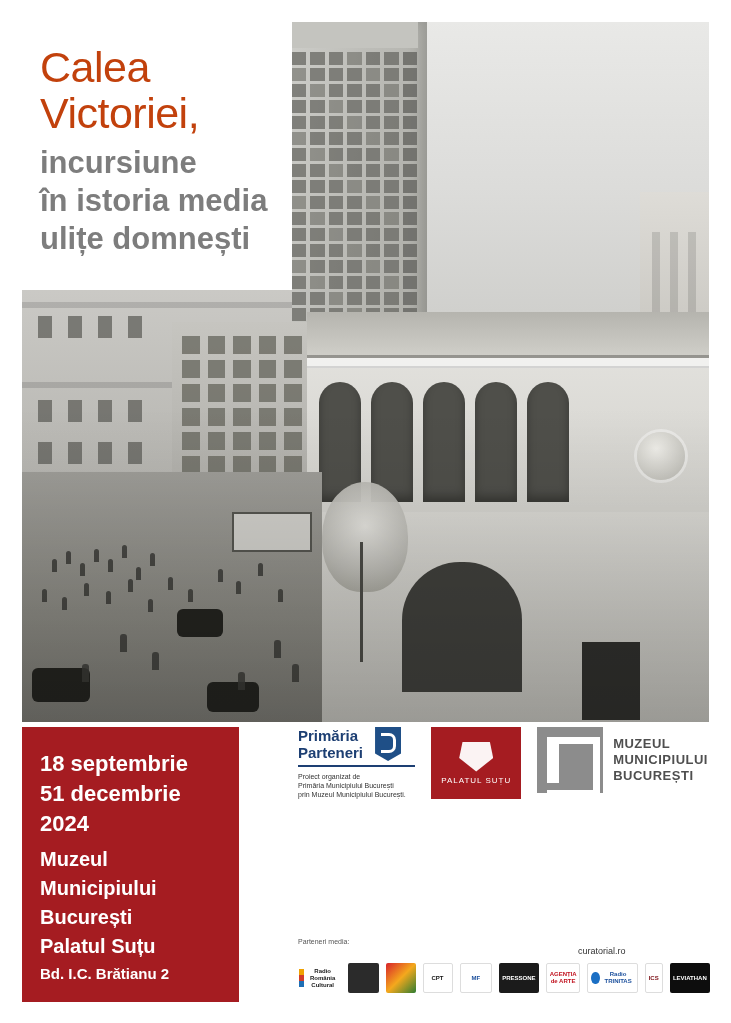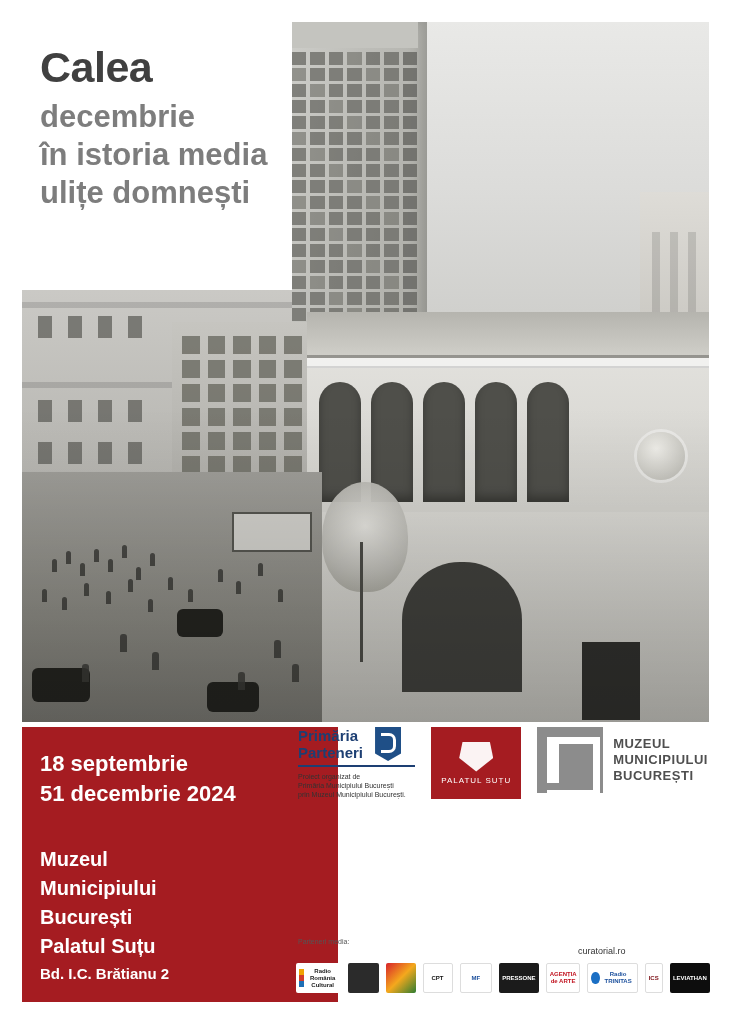--- a/index.html
+++ b/index.html
@@ -155,34 +155,34 @@
   }
 
   
   .title-block {
     position: absolute; left: 22px; top: 22px;
     width: 270px; height: 268px;
     background: #ffffff;
     padding: 22px 16px 0 18px;
   }
   .title-main {
-    color: #404040;
-    font-size: 43px; line-height: 46px; font-weight: 700;
+    color: #c2410c;
+    font-size: 43px; line-height: 46px; font-weight: 400;
     letter-spacing: -0.5px;
   }
   .title-sub {
     color: #7d7d7d;
     font-size: 31px; line-height: 38px; font-weight: 600;
     margin-top: 8px;
   }
 
   
   .red-panel {
     position: absolute; left: 22px; top: 727px;
-    width: 316px; height: 275px;
+    width: 217px; height: 275px;
     background: #a51c21;
     color: #ffffff;
     padding: 22px 18px;
   }
   .dates {
     font-size: 22px; line-height: 30px; font-weight: 700;
   }
   .venue {
     position: absolute; left: 18px; top: 118px;
     font-size: 20px; line-height: 29px; font-weight: 700;
@@ -574,23 +574,24 @@
         <i style="left:60px;bottom:40px;width:7px;height:18px"></i>
       </div>
     </div>
 
     <div class="photo-shade"></div>
   </div>
 
   <div class="title-block">
     <div class="title-main">
       <div>Calea</div>
+      <div>Victoriei,</div>
     </div>
     <div class="title-sub">
-      <div>decembrie</div>
+      <div>incursiune</div>
       <div>în istoria media</div>
       <div>ulițe domnești</div>
     </div>
   </div>
 
   <div class="red-panel">
     <div class="dates">
       <div>18 septembrie</div>
       <div>51 decembrie 2024</div>
     </div>

